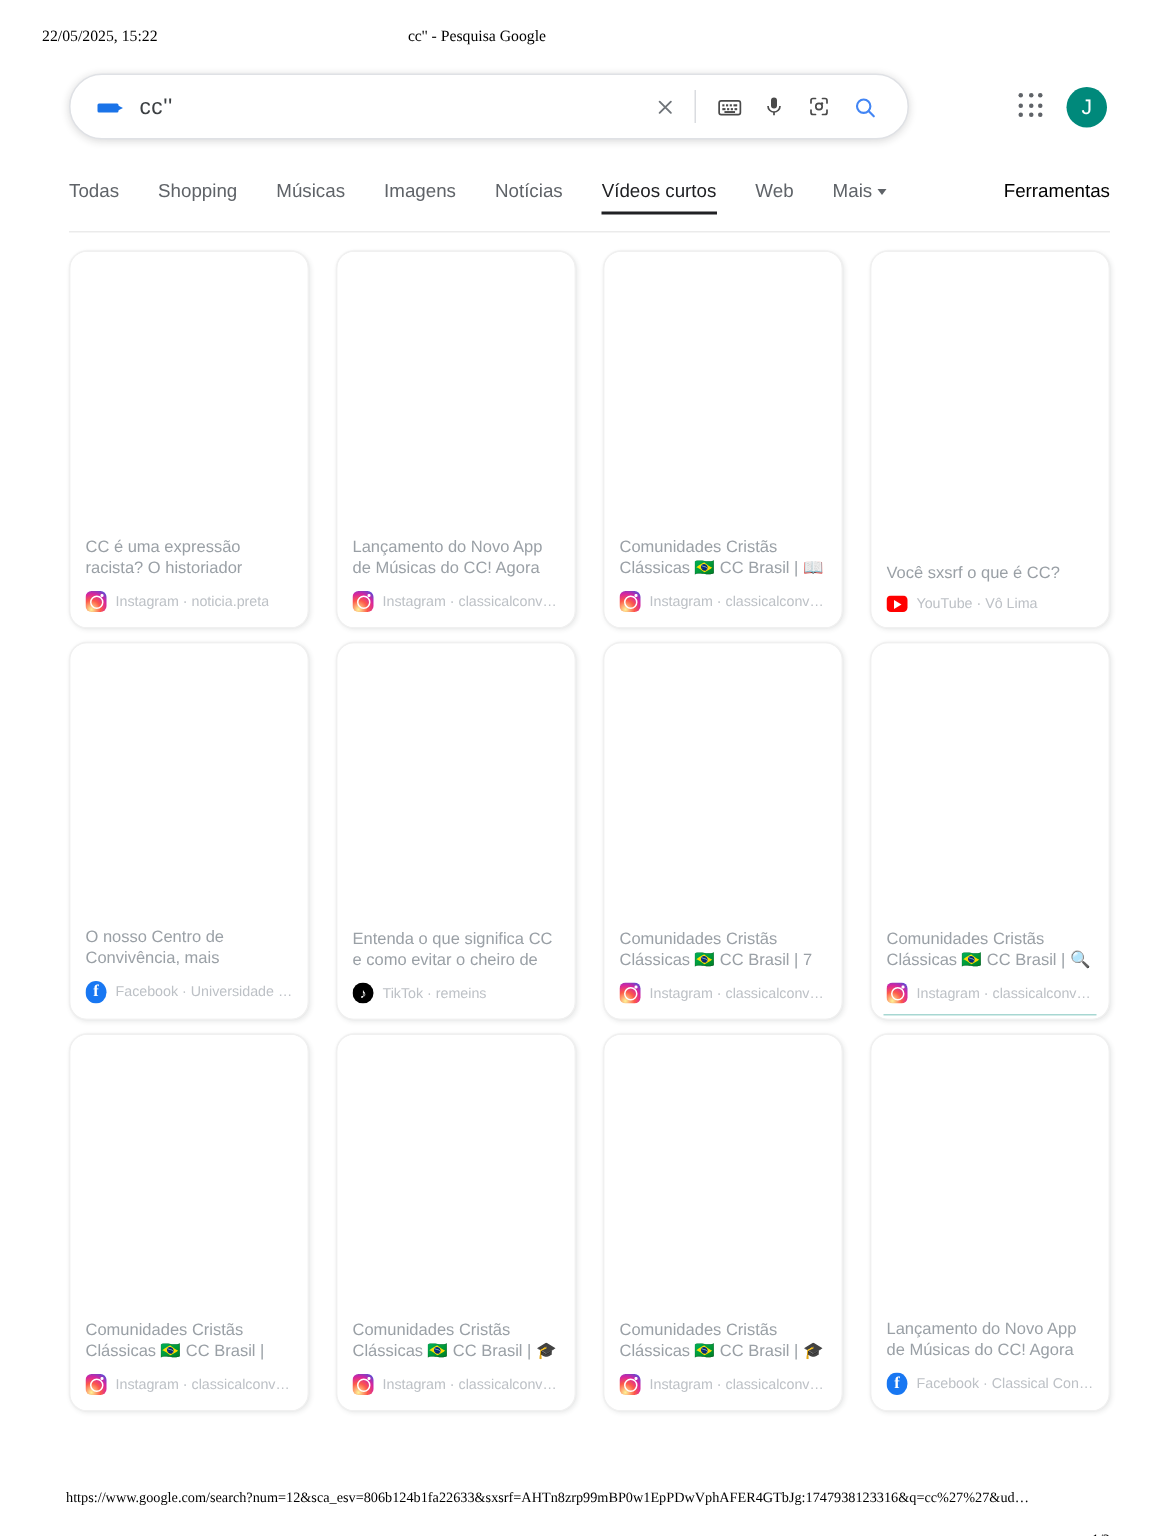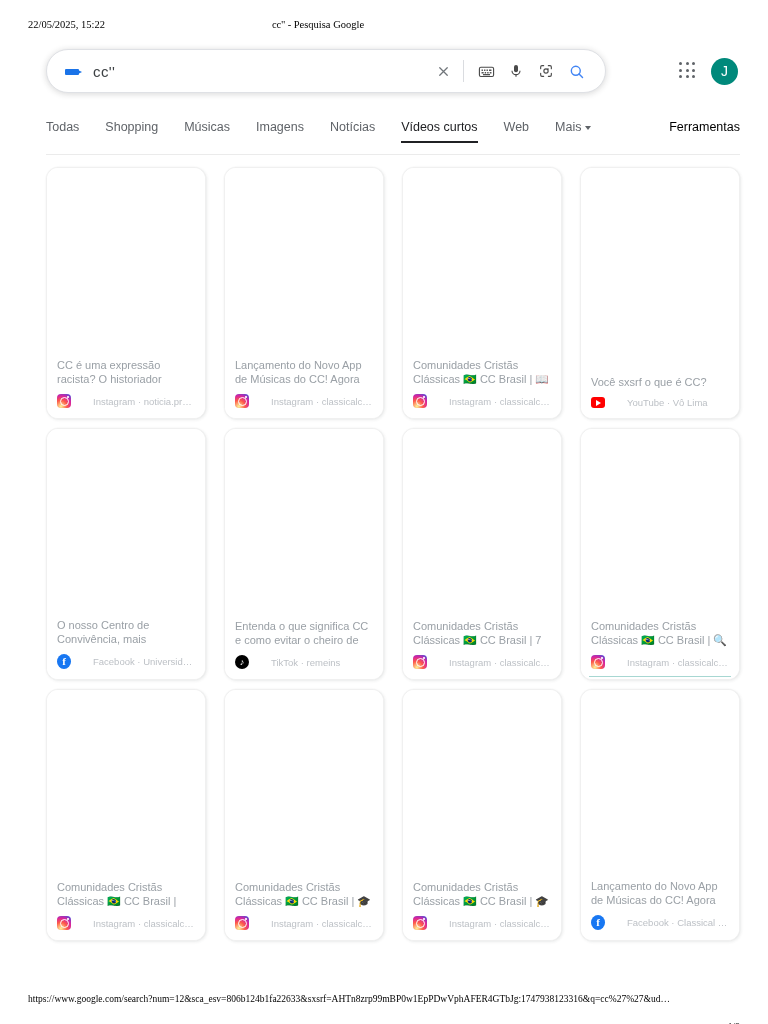--- a/index.html
+++ b/index.html
@@ -47,21 +47,21 @@
     bottom: 16px;
     left: 0;
     width: 768px;
     height: 14px;
     font-family: "Liberation Serif", serif;
     font-size: 9.5px;
     color: #000;
   }
   .print-footer .pf-url {
     position: absolute;
-    left: 28px;
+    left: 44px;
     top: 0;
     max-width: 660px;
     white-space: nowrap;
     overflow: hidden;
     text-overflow: ellipsis;
   }
   .print-footer .pf-page {
     position: absolute;
     right: 28px;
     top: 15px;
@@ -276,21 +276,21 @@
     line-height: 14px;
     color: #9aa0a6;
     max-height: 28px;
     overflow: hidden;
     margin-bottom: 8px;
     font-family: "Liberation Sans", sans-serif;
   }
   .card .source {
     display: flex;
     align-items: center;
-    gap: 22px;
+    gap: 6px;
     font-size: 9.5px;
     color: #bdc1c6;
     white-space: nowrap;
     overflow: hidden;
   }
   .card .source .stext {
     overflow: hidden;
     text-overflow: ellipsis;
     white-space: nowrap;
   }

